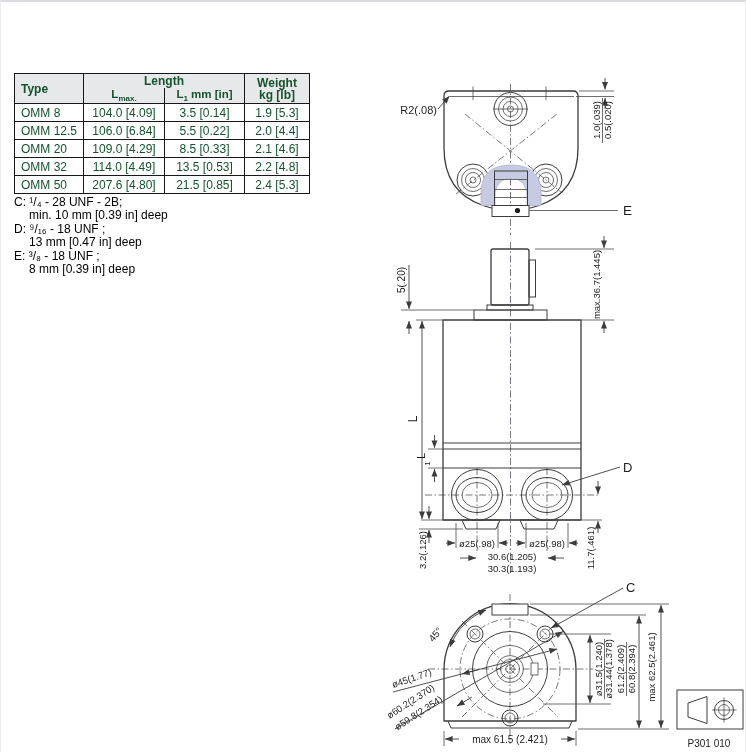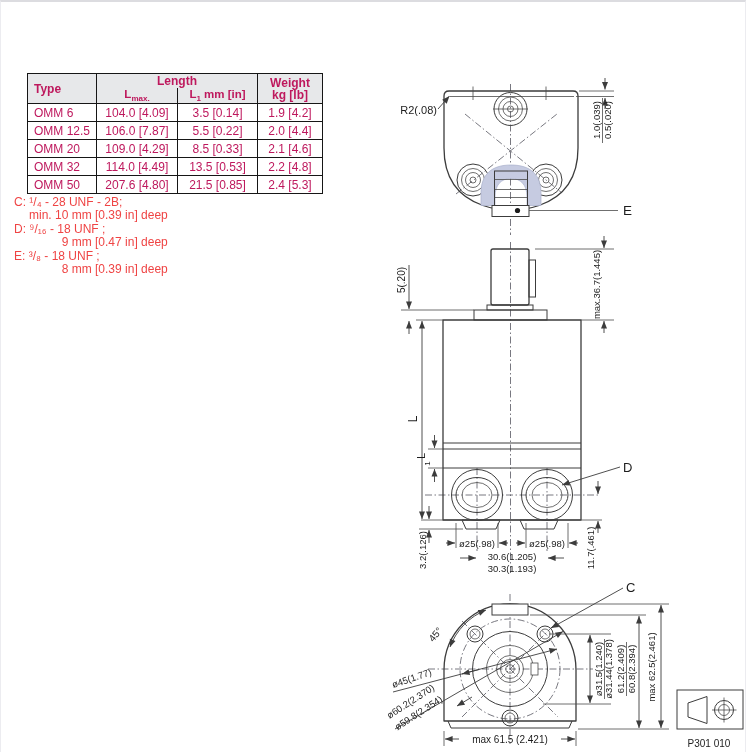--- a/index.html
+++ b/index.html
@@ -1,33 +1,33 @@
 <!DOCTYPE html>
 <html><head>
 <meta charset="utf-8">
 <style>
   html,body{margin:0;padding:0;background:#fff;}
   .page{position:relative;width:746px;height:752px;background:#ffffff;overflow:hidden;
         font-family:"Liberation Sans","DejaVu Sans",sans-serif;color:#111;
         border-top:2px solid #dcdce0;border-left:1px solid #ececf0;border-right:1px solid #ececf0;box-sizing:border-box;}
   
-  .dim-table{position:absolute;left:26px;top:71px;border-collapse:collapse;font-size:12px;color:#be185d;}
+  .dim-table{position:absolute;left:13px;top:71px;border-collapse:collapse;font-size:12px;color:#14532d;}
   .dim-table th,.dim-table td{border:1.4px solid #161616;padding:0 4px;height:17px;text-align:center;white-space:nowrap;}
   .dim-table th{background:#e7e8ea;font-weight:bold;}
   .dim-table .c-type{width:58px;text-align:left;padding-left:6px;}
   .dim-table .c-lmax{width:72px;}
   .dim-table .c-l1{width:71px;}
   .dim-table .c-w{width:56px;}
   .dim-table .th-length{border-bottom-style:hidden;height:14px;}
   .dim-table .th-sub{border-top-style:hidden;height:14px;font-size:11.5px;}
   .dim-table sub{font-size:8px;}
   .dim-table .w2{font-size:12px;font-weight:bold;line-height:11px;}
   
-  .notes{position:absolute;left:13px;top:194px;font-size:12px;line-height:13.4px;color:#ef4444;}
-  .notes .indent{padding-left:15px;text-align:right;}
+  .notes{position:absolute;left:13px;top:194px;font-size:12px;line-height:13.4px;color:#000000;}
+  .notes .indent{padding-left:15px;}
   
   .draw{position:absolute;left:0;top:0;}
   .o{stroke:#3c3c3c;stroke-width:1.3;fill:none;stroke-linejoin:round;}
   .m{stroke:#3c3c3c;stroke-width:1;fill:none;}
   .t{stroke:#4a4a4a;stroke-width:0.8;fill:none;}
   .d{stroke:#3c3c3c;stroke-width:0.9;fill:none;}
   .cl{stroke:#55555f;stroke-width:0.8;fill:none;stroke-dasharray:7 2.5 1.5 2.5;}
   .wf{fill:#ffffff;}
   svg text{font-family:"Liberation Sans","DejaVu Sans",sans-serif;fill:#1d1d1d;}
   .dm{font-size:9.5px;}
@@ -49,28 +49,28 @@
       <th class="c-w" rowspan="2">
         <div>Weight</div>
         <div class="w2">kg [lb]</div>
       </th>
     </tr>
     <tr>
       <th class="c-lmax th-sub"><span>L</span><sub>max.</sub></th>
       <th class="c-l1 th-sub"><span>L</span><sub>1</sub><span> mm [in]</span></th>
     </tr>
     <tr>
-      <td class="c-type">OMM 6</td>
+      <td class="c-type">OMM 8</td>
       <td>104.0 [4.09]</td>
       <td>3.5 [0.14]</td>
-      <td>1.9 [4.2]</td>
+      <td>1.9 [5.3]</td>
     </tr>
     <tr>
       <td class="c-type">OMM 12.5</td>
-      <td>106.0 [7.87]</td>
+      <td>106.0 [6.84]</td>
       <td>5.5 [0.22]</td>
       <td>2.0 [4.4]</td>
     </tr>
     <tr>
       <td class="c-type">OMM 20</td>
       <td>109.0 [4.29]</td>
       <td>8.5 [0.33]</td>
       <td>2.1 [4.6]</td>
     </tr>
     <tr>
@@ -85,21 +85,21 @@
       <td>21.5 [0.85]</td>
       <td>2.4 [5.3]</td>
     </tr>
   </tbody>
     </table>
 
   <div class="notes">
     <div>C: ¹/₄ - 28 UNF - 2B;</div>
     <div class="indent">min. 10 mm [0.39 in] deep</div>
     <div>D: ⁹/₁₆ - 18 UNF ;</div>
-    <div class="indent">9 mm [0.47 in] deep</div>
+    <div class="indent">13 mm [0.47 in] deep</div>
     <div>E: ³/₈ - 18 UNF ;</div>
     <div class="indent">8 mm [0.39 in] deep</div>
   </div>
 
   <svg class="draw" width="746" height="752" viewBox="0 0 746 752">
     <defs>
       <marker id="ar" markerWidth="9" markerHeight="8" refX="8.2" refY="4" orient="auto-start-reverse" markerUnits="userSpaceOnUse">
         <path d="M0.6,1 L8.2,4 L0.6,7 Z" fill="#3c3c3c"></path>
       </marker>
     </defs>

